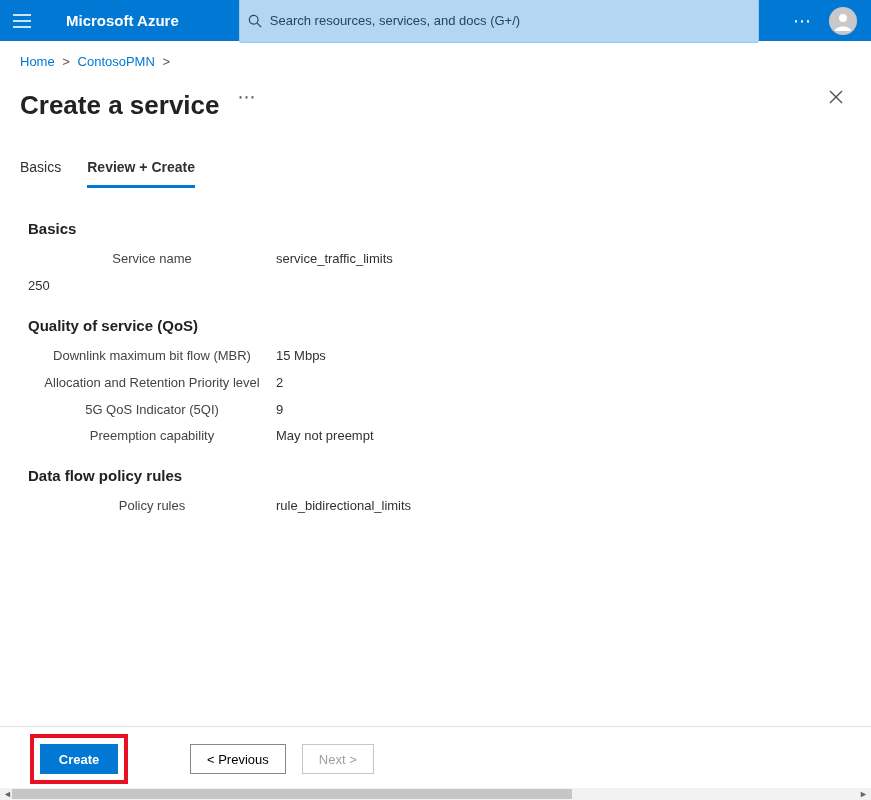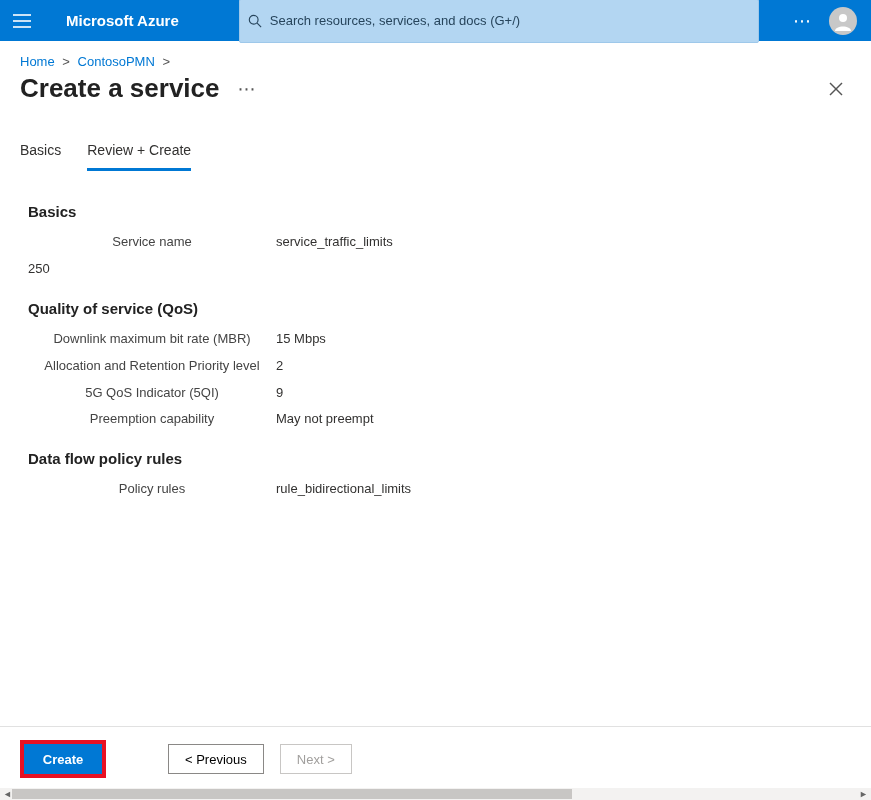--- a/index.html
+++ b/index.html
@@ -77,20 +77,21 @@
 
   
   .title-row {
     display: flex; align-items: center;
     padding: 2px 20px 4px 20px;
   }
   .page-title {
     font-size: 26px;
     font-weight: 600;
     color: #222;
+    margin-top: 17px;
   }
   .title-dots {
     font-size: 18px; color: #555; margin-left: 18px;
     letter-spacing: 2px;
   }
   .title-spacer { flex: 1; }
   .close-x {
     font-size: 18px; color: #555; padding: 4px 8px;
     font-weight: 400;
   }
@@ -102,21 +103,21 @@
     padding: 28px 20px 0 20px;
     border-bottom: none;
   }
   .tab {
     padding: 6px 0 10px 0;
     font-size: 14px;
     color: #323130;
     cursor: pointer;
   }
   .tab.active {
-    font-weight: 400;
+    font-weight: 700;
     border-bottom: 3px solid #0078d4;
   }
 
   
   .review {
     padding: 18px 20px 0 28px;
   }
   .sect-head {
     font-weight: 700;
     font-size: 15px;
@@ -145,21 +146,23 @@
   .footer {
     position: absolute;
     left: 0; right: 0; bottom: 12px;
     height: 58px;
     display: flex; align-items: center;
     padding: 0 20px;
     gap: 16px;
   }
   .create-hl {
     border: 4px solid #e81123;
+    padding: 6px;
     display: inline-flex;
+    margin-left: 10px;
   }
   .btn {
     height: 30px;
     padding: 0 16px;
     font-size: 13px;
     background: #fff;
     border: 1px solid #8a8886;
     cursor: pointer;
     display: inline-flex; align-items: center; justify-content: center;
   }
@@ -264,21 +267,21 @@
   <div class="kv">
     <div class="k">Service name</div>
     <div class="v">service_traffic_limits</div>
   </div>
   <div class="kv">
     <div class="v">250</div>
   </div>
 
   <div class="sect-head">Quality of service (QoS)</div>
   <div class="kv">
-    <div class="k">Downlink maximum bit rate (MBR)</div>
+    <div class="k">Downlink maximum bit flow (MBR)</div>
     <div class="v">15 Mbps</div>
   </div>
   <div class="kv">
     <div class="k">Allocation and Retention Priority level</div>
     <div class="v">2</div>
   </div>
   <div class="kv">
     <div class="k">5G QoS Indicator (5QI)</div>
     <div class="v">9</div>
   </div>

